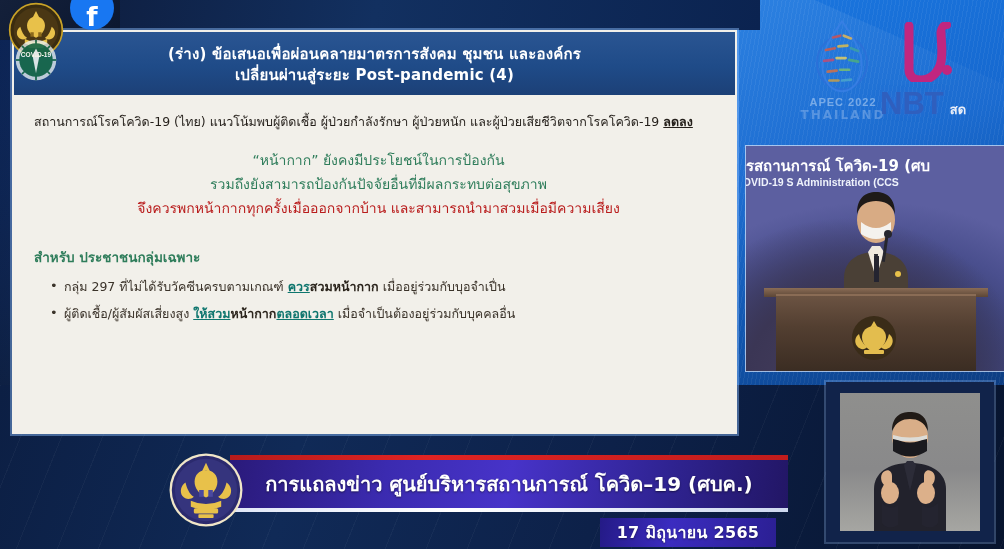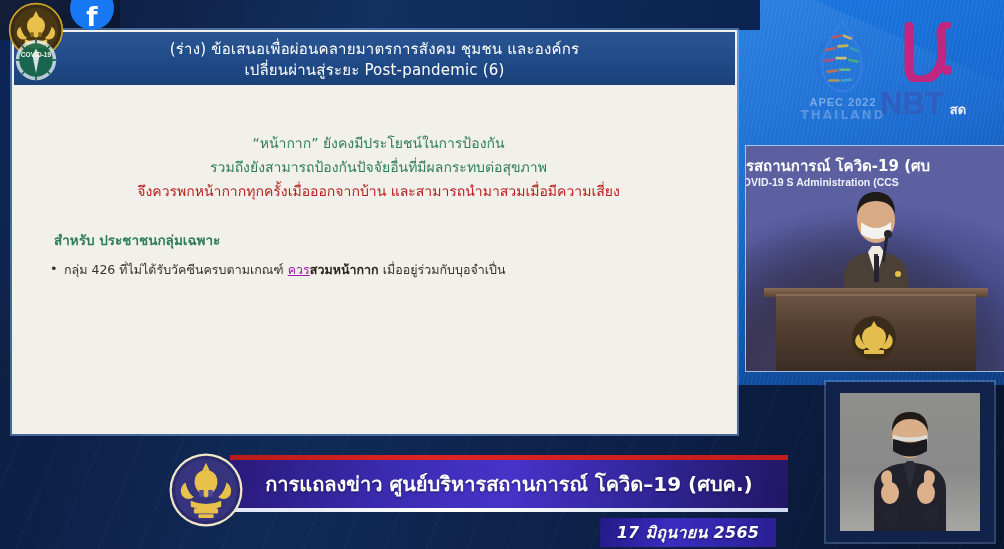--- a/index.html
+++ b/index.html
@@ -86,51 +86,52 @@
     text-shadow:0 0 6px rgba(60,110,220,0.5);
   }
   .nbt-sod{ color:#e9eef8; font-size:13px; font-weight:700; }
 
   
   .slide{
     position:absolute; left:12px; top:30px; width:725px; height:404px; z-index:10;
     background:#f2f0ea; box-shadow:0 0 0 2px rgba(140,190,255,0.45);
   }
   .slide-header{
-    position:absolute; left:2px; top:2px; right:2px; height:53px;
+    position:absolute; left:2px; top:2px; right:2px; height:63px;
     background:linear-gradient(180deg,#2a5592 0%,#1f4b88 55%,#1c4077 100%);
     color:#ffffff; text-align:center;
     display:flex; flex-direction:column; justify-content:center; align-items:center;
     padding-top:2px;
+    font-weight:bold;
   }
   .slide-title-1{ font-size:15px; line-height:21px; letter-spacing:.2px; }
   .slide-title-2{ font-size:15px; line-height:21px; letter-spacing:.2px; }
 
   .slide-body{ position:absolute; left:0; top:65px; right:0; bottom:0; padding:18px 14px 0 22px; color:#2f2b26; }
 
   .lead-line{ font-size:12.5px; line-height:17px; color:#241f1a; white-space:nowrap; }
   .lead-line .u{ text-decoration:underline; font-weight:700; }
 
   .green-block{ margin-top:18px; text-align:center; color:#2f7d5b; }
   .green-block .gl{ font-size:14px; line-height:24px; white-space:nowrap; }
   .green-block .gl.teal{ color:#b91c1c; }
 
   .special-head{
-    margin-top:26px; margin-left:20px; color:#2f7d5b; font-size:13.5px; font-weight:700;
+    margin-top:26px; margin-left:0; color:#2f7d5b; font-size:13.5px; font-weight:700;
   }
   .bullets{ margin-top:10px; margin-left:16px; list-style:none; }
   .bullets li{
     position:relative; padding-left:14px; margin-bottom:9px;
     font-size:12.5px; line-height:18px; color:#3b332a; white-space:nowrap;
   }
   .bullets li::before{
     content:"•"; position:absolute; left:0; top:-1px; color:#3b332a; font-size:13px;
   }
   .bullets li .b{ font-weight:700; color:#2b241c; }
-  .bullets li .bu{ font-weight:400; text-decoration:underline; color:#a21caf; }
+  .bullets li .bu{ font-weight:700; text-decoration:underline; color:#0f766e; }
 
   
   .speaker-inset{
     position:absolute; left:746px; top:146px; width:258px; height:225px; z-index:15;
     overflow:hidden; background:#2c2c58;
     box-shadow:0 0 0 1px rgba(210,225,250,0.75);
   }
   .sp-bg{
     position:absolute; inset:0;
     background:
@@ -195,21 +196,21 @@
   .lt-en{
     color:#ffffff; font-size:15.5px; font-weight:700; line-height:19px; white-space:nowrap;
     font-family:"Liberation Sans",sans-serif; letter-spacing:.2px;
     text-shadow:0 1px 2px rgba(0,0,0,0.5);
   }
   .lt-seal{ position:absolute; left:8px; top:-3px; width:76px; height:76px; z-index:19; }
 
   .date-chip{
     position:absolute; left:600px; top:518px; width:176px; height:29px; z-index:18;
     background:linear-gradient(100deg,#241a86 0%, #3b2cc0 40%, #2b1f93 100%);
-    display:flex; align-items:center; justify-content:center;font-style:italic;
+    display:flex; align-items:center; justify-content:center;
   }
   .date-chip span{
     color:#ffffff; font-size:16px; font-weight:700; letter-spacing:.3px;
     text-shadow:0 1px 2px rgba(0,0,0,0.45);
   }
 </style>
 </head>
 <body>
 
 <div id="stage">
@@ -289,37 +290,43 @@
   </svg>
   <div class="nbt-row">
     <span class="nbt-word">NBT</span>
     <span class="nbt-sod">สด</span>
   </div>
 
   <div class="slide">
 
     <div class="slide-header">
       <div class="slide-title-1">(ร่าง) ข้อเสนอเพื่อผ่อนคลายมาตรการสังคม ชุมชน และองค์กร</div>
-      <div class="slide-title-2">เปลี่ยนผ่านสู่ระยะ Post-pandemic (6)</div>
+      <div class="slide-title-2">เปลี่ยนผ่านสู่ระยะ Post-pandemic (4)</div>
     </div>
 
     <div class="slide-body">
 
+      <div class="lead-line">
+        <span>สถานการณ์โรคโควิด-19 (ไทย) แนวโน้มพบผู้ติดเชื้อ ผู้ป่วยกำลังรักษา ผู้ป่วยหนัก และผู้ป่วยเสียชีวิตจากโรคโควิด-19 </span><span class="u">ลดลง</span>
+      </div>
 
       <div class="green-block">
         <div class="gl">“หน้ากาก” ยังคงมีประโยชน์ในการป้องกัน</div>
         <div class="gl">รวมถึงยังสามารถป้องกันปัจจัยอื่นที่มีผลกระทบต่อสุขภาพ</div>
         <div class="gl teal">จึงควรพกหน้ากากทุกครั้งเมื่อออกจากบ้าน และสามารถนำมาสวมเมื่อมีความเสี่ยง</div>
       </div>
 
       <div class="special-head">สำหรับ ประชาชนกลุ่มเฉพาะ</div>
 
       <ul class="bullets">
         <li>
-          <span>กลุ่ม 426 ที่ไม่ได้รับวัคซีนครบตามเกณฑ์ </span><span class="bu">ควร</span><span class="b">สวมหน้ากาก</span><span> เมื่ออยู่ร่วมกับบุอจำเปื่น</span>
+          <span>กลุ่ม 297 ที่ไม่ได้รับวัคซีนครบตามเกณฑ์ </span><span class="bu">ควร</span><span class="b">สวมหน้ากาก</span><span> เมื่ออยู่ร่วมกับบุอจำเปื่น</span>
+        </li>
+        <li>
+          <span>ผู้ติดเชื้อ/ผู้สัมผัสเสี่ยงสูง </span><span class="bu">ให้สวม</span><span class="b">หน้ากาก</span><span class="bu">ตลอดเวลา</span><span> เมื่อจำเป็นต้องอยู่ร่วมกับบุคคลอื่น</span>
         </li>
       </ul>
 
     </div>
   </div>
 
   <div class="speaker-inset">
     <div class="sp-bg"></div>
     <div class="sp-hill"></div>
     <div class="sp-banner1">บริหารสถานการณ์ โควิด-19 (ศบ</div>

